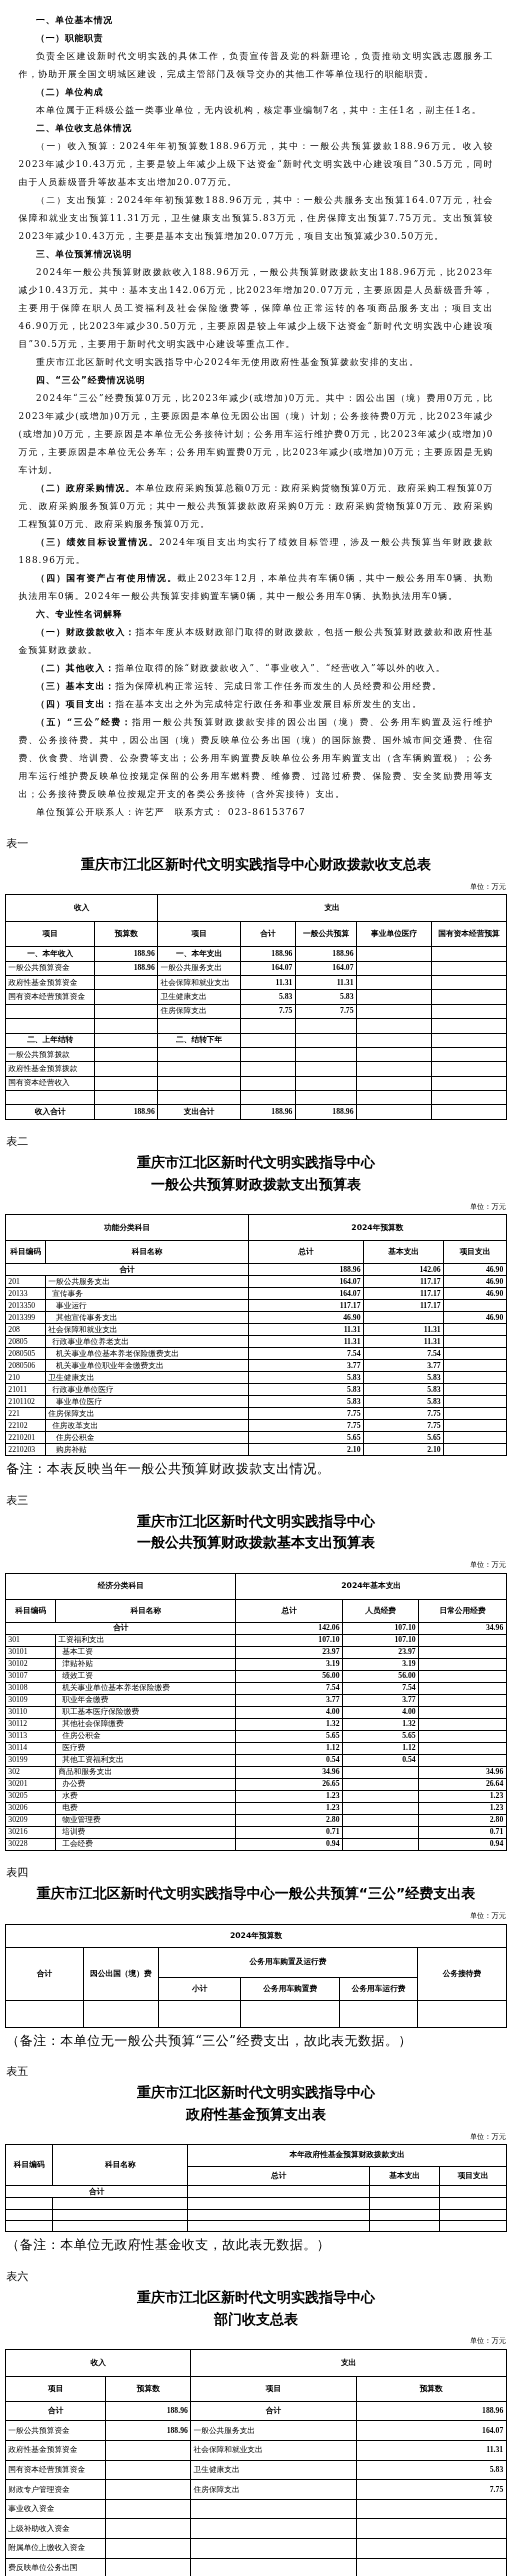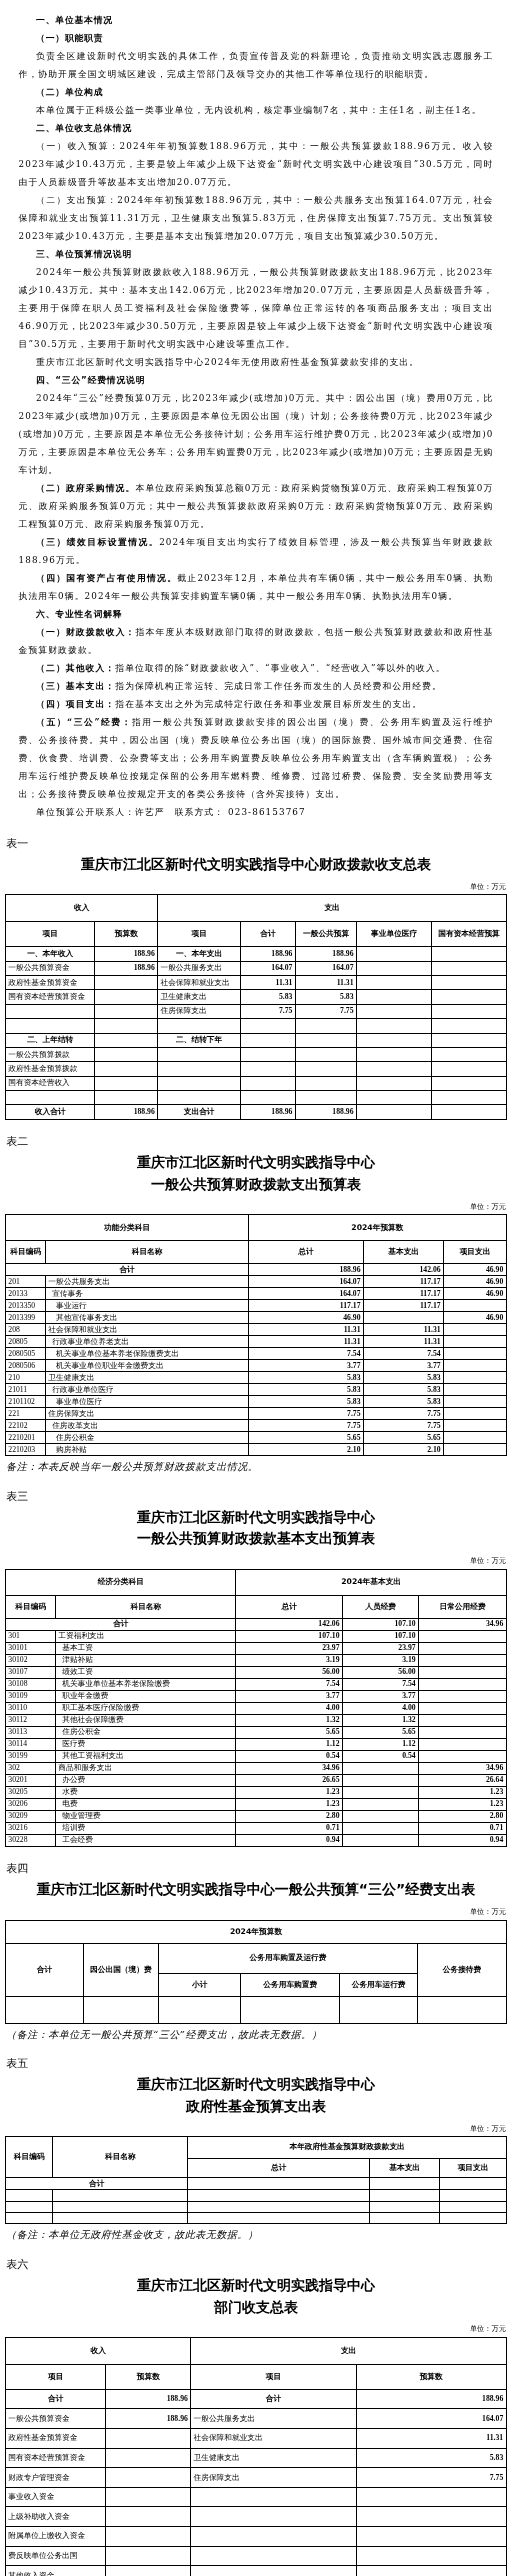--- a/index.html
+++ b/index.html
@@ -18,21 +18,21 @@
   .unit-line{text-align:right;font-size:7.2px;margin:6.2px 1px 2.6px;}
   table{width:100%;border-collapse:collapse;table-layout:fixed;border:1px solid #000;}
   th,td{border:0.5px solid #000;padding:0.5px 2.1px;font-size:7.7px;overflow:hidden;
         position:relative;word-break:break-all;}
   th{font-family:"DejaVu Sans",sans-serif;font-weight:bold;text-align:center;
      font-size:7.7px;line-height:1.35;}
   td{font-family:"Liberation Serif","DejaVu Serif",serif;line-height:1.3;}
   td.a-r{text-align:right;font-weight:bold;padding-right:2.6px;}
   td.a-c{text-align:center;font-weight:bold;}
   td.a-l{text-align:left;}
-  .note{font-size:10px;margin:4.1px 1px 0;letter-spacing:0.5px;font-style:italic;}
+  .note{font-size:13px;margin:4.1px 1px 0;letter-spacing:0.5px;}
 </style>
 </head>
 <body>
 
 <div class="page">
   <div class="intro">
       <p class="h1">一、单位基本情况</p>
       <p class="h2">（一）职能职责</p>
       <p class="p">负责全区建设新时代文明实践的具体工作，负责宣传普及党的科新理论，负责推动文明实践志愿服务工作，协助开展全国文明城区建设，完成主管部门及领导交办的其他工作等单位现行的职能职责。</p>
       <p class="h2">（二）单位构成</p>

